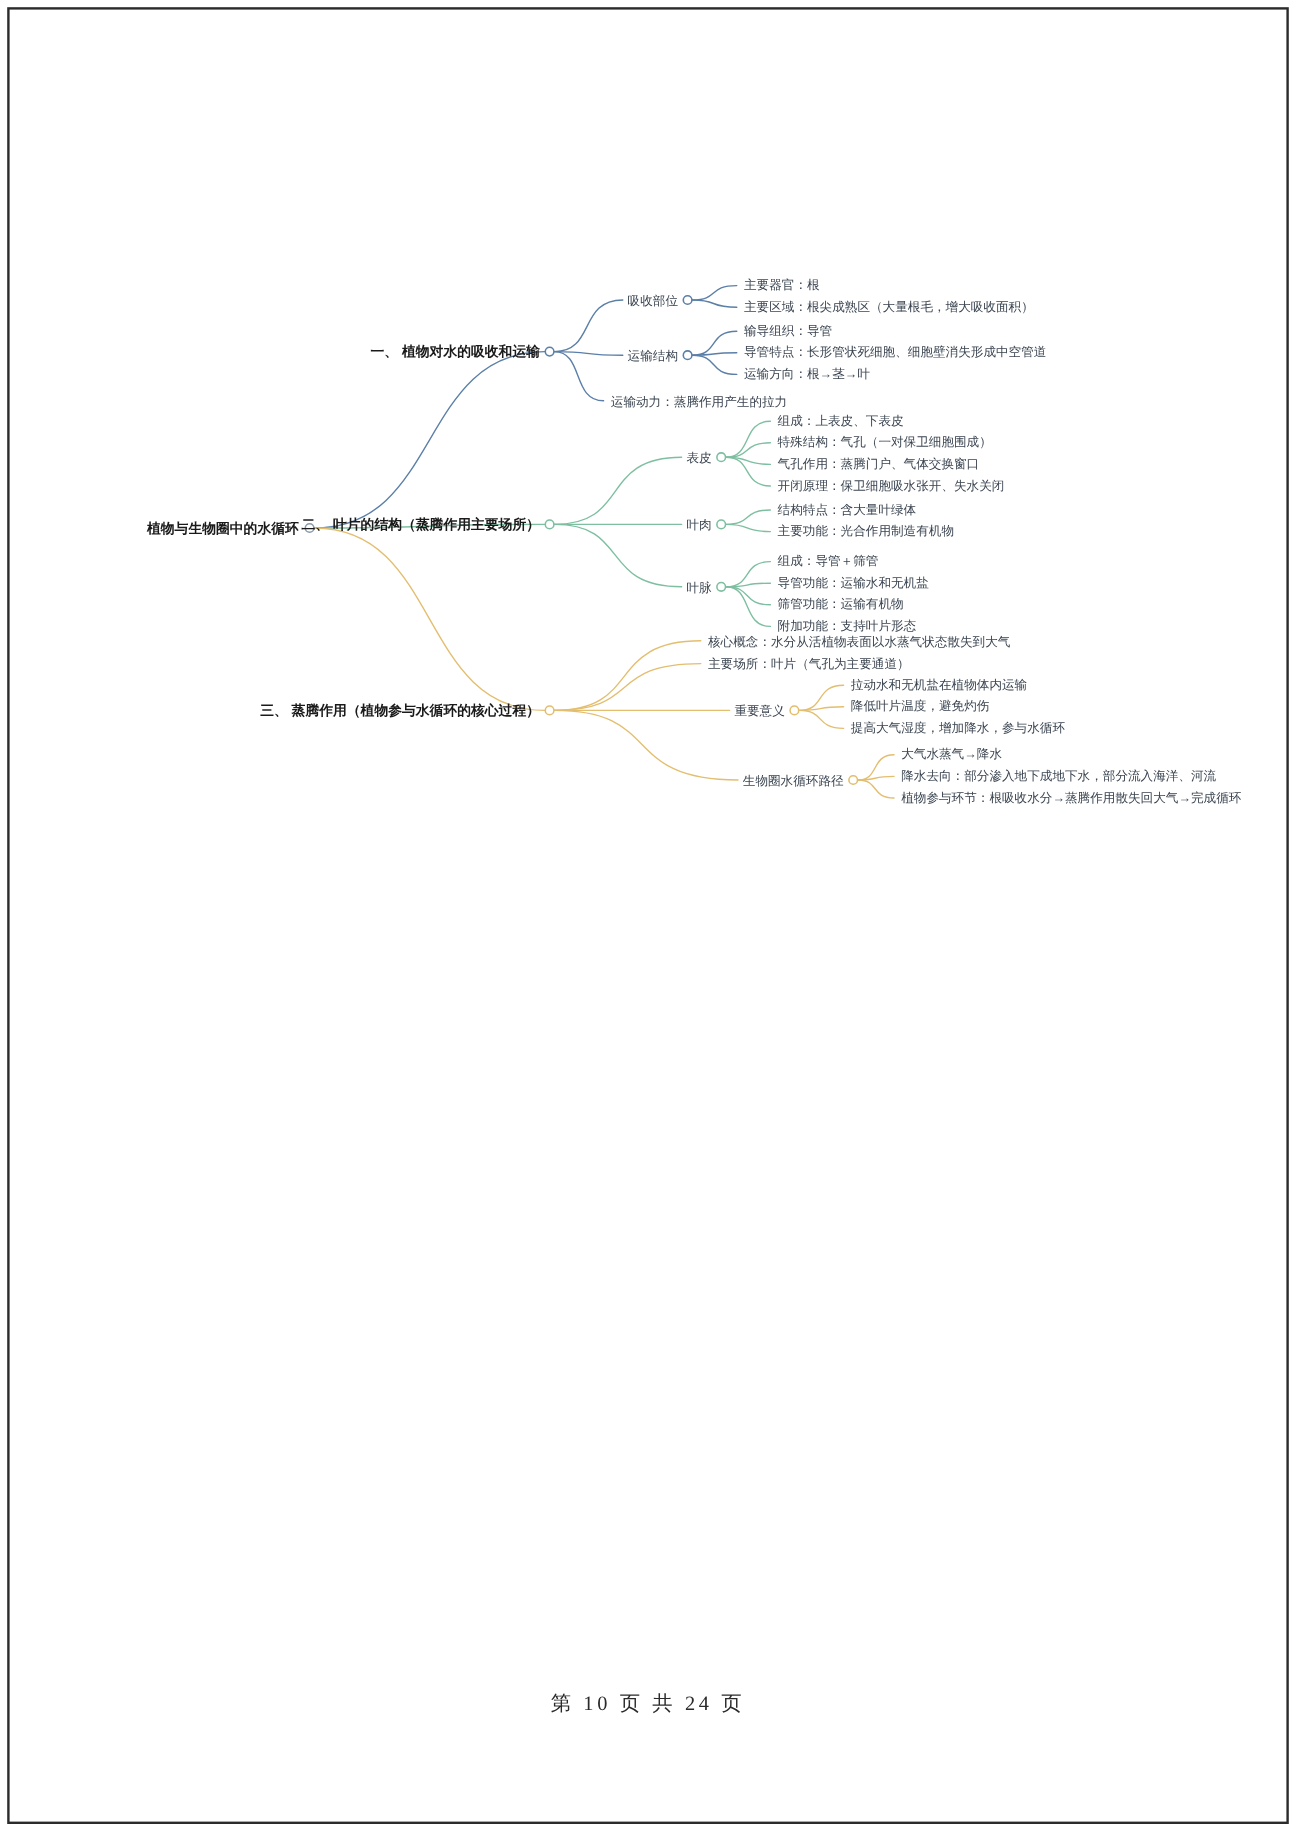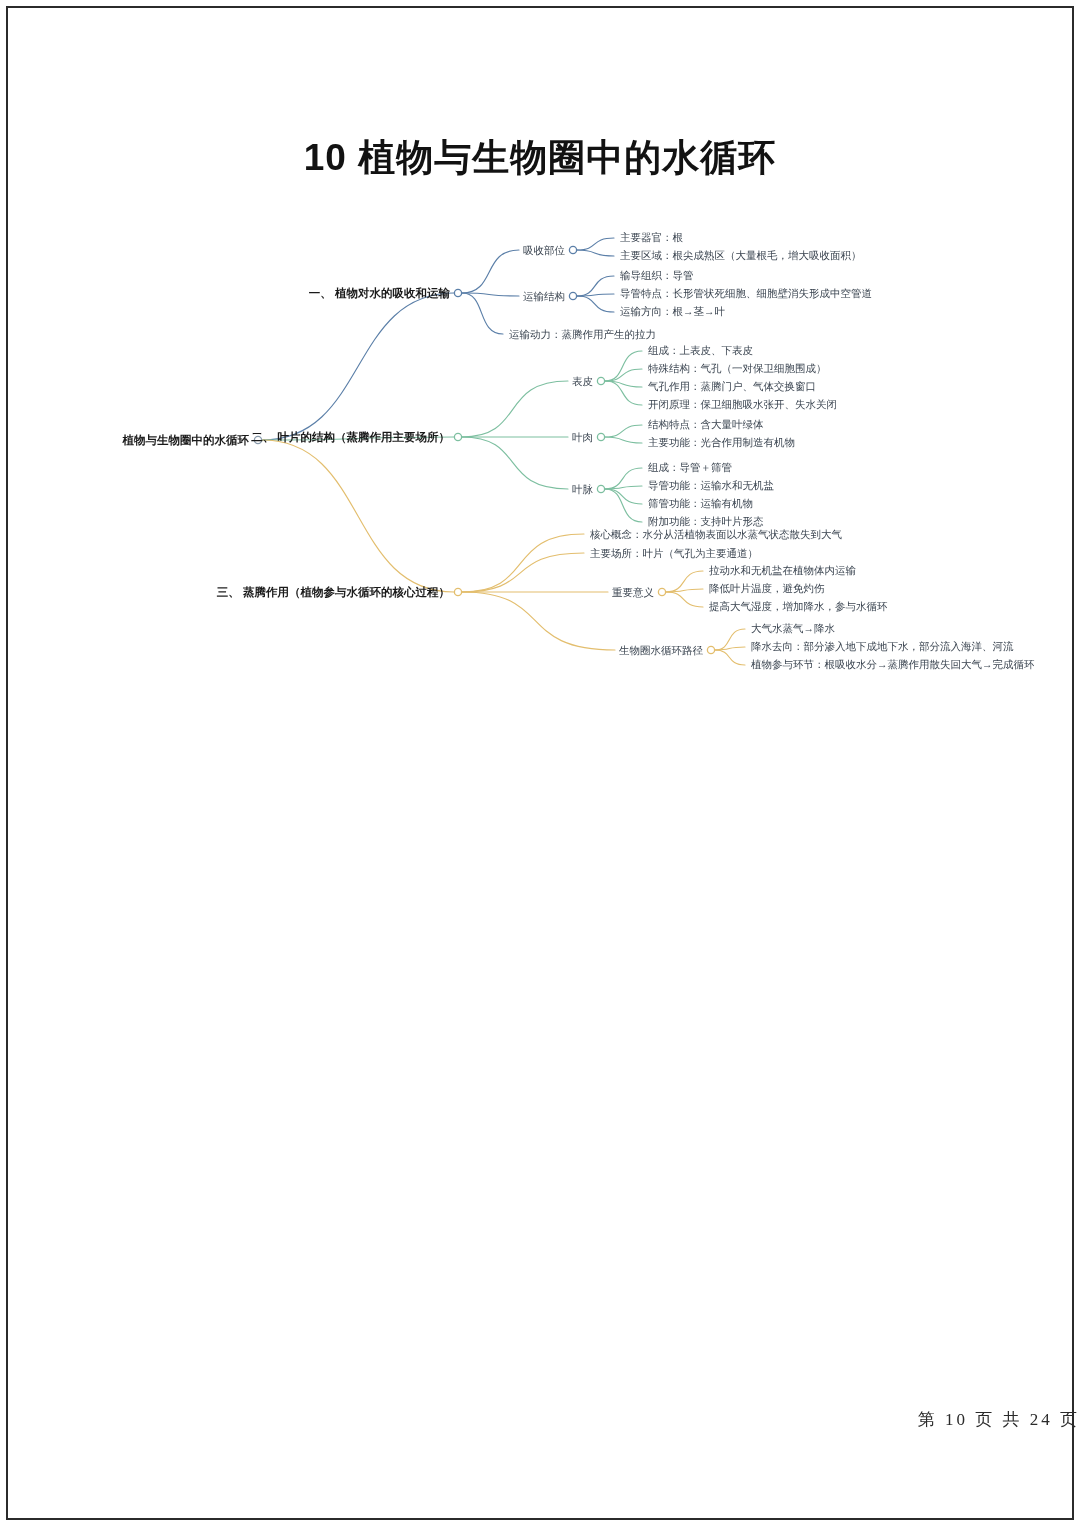--- a/index.html
+++ b/index.html
@@ -45,34 +45,33 @@
     font-family:"Liberation Sans","DejaVu Sans",sans-serif;
   }
   .nd-leaf{
     font-size:10.5px;fill:#3a4450;
     font-family:"Liberation Sans","DejaVu Sans",sans-serif;
   }
   .link{fill:none;stroke-width:1.15px;stroke-linecap:round;}
   .dot{fill:#ffffff;stroke-width:1.3px;}
   .footer{
     position:absolute;left:0;right:0;top:1408px;
-    text-align:right;
+    text-align:center;
     font-size:17px;
     color:#2a2a2a;
     letter-spacing:3px;
     font-family:"Liberation Serif","DejaVu Serif",serif;
   }
 </style>
 </head>
 <body>
 
 <div class="page">
   <div class="page-border"></div>
 
-  <div class="doc-title">10  植物与生物圈中的水循环</div>
 
   <div class="map-wrap">
     <svg class="map" id="map-svg" viewBox="0 0 1080 1526" xmlns="http://www.w3.org/2000/svg">
       <g id="links">
           <path d="M262,440 C367.6,440 348.4,293 454,293" class="link" stroke="#5B7FA8"></path>
           <path d="M462,293 C496.2,293 481.95,250 519,250" class="link" stroke="#5B7FA8"></path>
           <path d="M577,250 C599.2,250 589.95,238 614,238" class="link" stroke="#5B7FA8"></path>
           <path d="M577,250 C599.2,250 589.95,256 614,256" class="link" stroke="#5B7FA8"></path>
           <path d="M462,293 C496.2,293 481.95,296 519,296" class="link" stroke="#5B7FA8"></path>
           <path d="M577,296 C599.2,296 589.95,276 614,276" class="link" stroke="#5B7FA8"></path>

